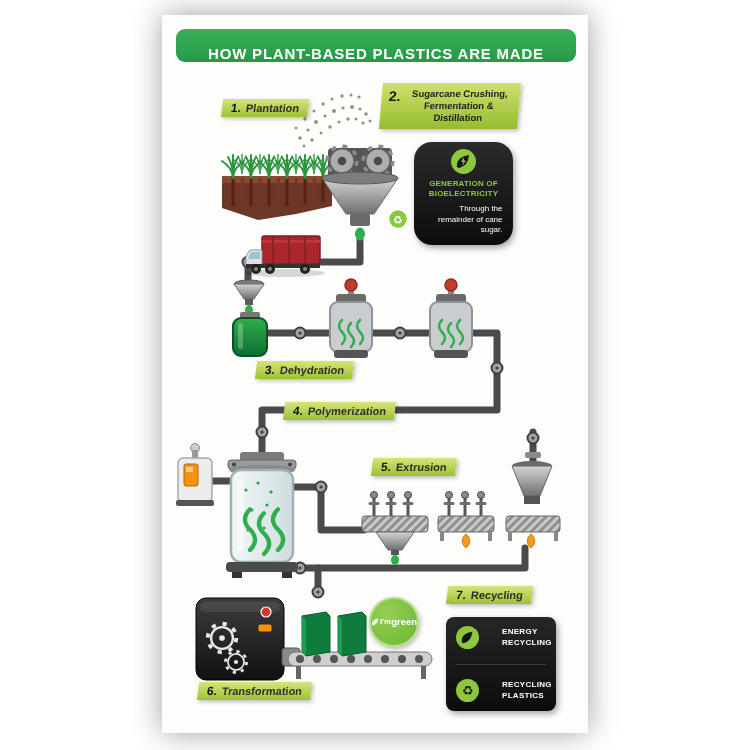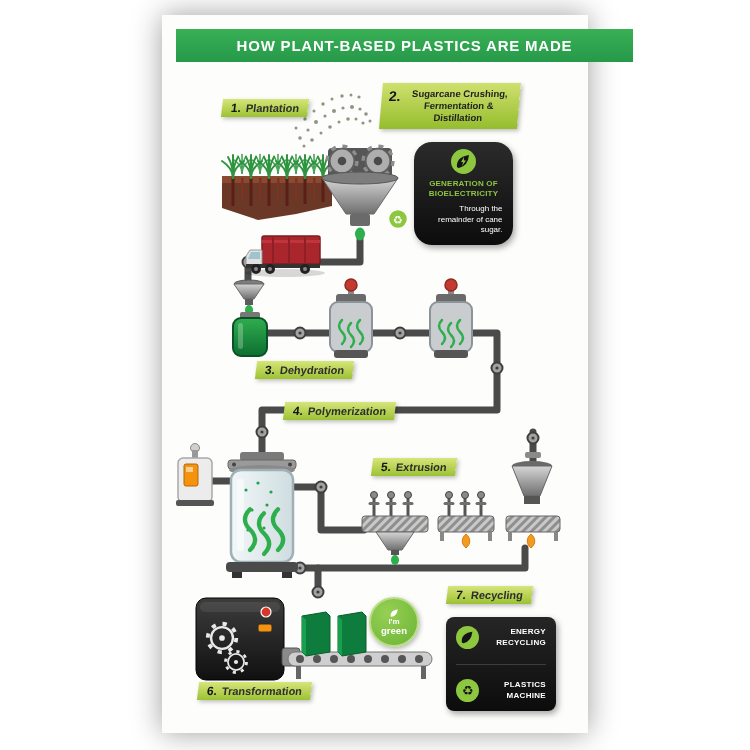--- a/index.html
+++ b/index.html
@@ -1,50 +1,50 @@
 <!DOCTYPE html>
 <html><head>
 <meta charset="utf-8">
 <style>
   html,body{margin:0;padding:0;background:#ffffff;}
   .stage{position:relative;width:750px;height:750px;overflow:hidden;
          font-family:"Liberation Sans","DejaVu Sans",sans-serif;background:#fff;}
   .poster{position:absolute;left:162px;top:15px;width:426px;height:718px;background:#fdfdfc;
           box-shadow:0 0 28px rgba(0,0,0,.38);}
   .art{position:absolute;left:0;top:0;width:750px;height:750px;z-index:3;}
-  .headerbar{position:absolute;left:176px;top:29px;width:457px;height:33px;z-index:5;
-             background:linear-gradient(180deg,#38b055,#27994a);display:flex;align-items:center;justify-content:center;}
+  .headerbar{position:absolute;left:176px;top:29px;width:400px;height:33px;z-index:5;
+             background:linear-gradient(180deg,#38b055,#27994a);display:flex;align-items:flex-end;justify-content:center;border-radius:9px;}
   .headerbar h1{margin:0;font-size:15px;font-weight:bold;color:#fff;letter-spacing:.8px;}
   .ribbon{position:absolute;display:flex;align-items:center;gap:5px;height:18px;padding:0 9px;
           background:linear-gradient(180deg,#d6e57a,#9cc233);transform:skewX(-7deg);
           box-shadow:2px 2px 4px rgba(0,0,0,.25);color:#2e2e2e;font-size:11px;font-weight:bold;
           white-space:nowrap;z-index:6;}
   .ribbon .num{font-size:12px;color:#151515;}
   .step2box{position:absolute;left:381px;top:83px;width:124px;display:flex;align-items:flex-start;gap:6px;
             padding:5px 7px;background:linear-gradient(180deg,#cfe06e,#95bd2e);transform:skewX(-5deg);
             box-shadow:2px 2px 4px rgba(0,0,0,.25);z-index:6;}
   .step2box .num2{font-size:14px;font-weight:bold;color:#151515;}
   .step2box .lbl2{font-size:9.5px;font-weight:bold;line-height:1.25;color:#222;text-align:center;flex:1;}
   .biocard{position:absolute;left:414px;top:142px;width:99px;height:103px;border-radius:18px;
            background:linear-gradient(180deg,#2b2b2b,#0c0c0c);box-shadow:2px 3px 6px rgba(0,0,0,.35);
            display:flex;flex-direction:column;align-items:center;padding:7px 6px;box-sizing:border-box;z-index:6;}
   .bicon{width:25px;height:25px;border-radius:50%;background:#8dc63f;display:flex;align-items:center;justify-content:center;}
   .bihead{margin-top:5px;color:#8dc63f;font-size:8px;font-weight:bold;text-align:center;letter-spacing:.2px;line-height:1.3;}
   .bibody{margin-top:4px;color:#fff;font-size:8px;text-align:right;line-height:1.35;width:78px;}
   .legendcard{position:absolute;left:446px;top:617px;width:110px;height:94px;border-radius:8px;
               background:linear-gradient(180deg,#262626,#0c0c0c);box-shadow:2px 3px 6px rgba(0,0,0,.35);
               padding:9px 10px;box-sizing:border-box;z-index:6;display:flex;flex-direction:column;justify-content:space-between;}
-  .legrow{display:flex;align-items:center;gap:9px;text-align:right;}
+  .legrow{display:flex;align-items:center;gap:23px;}
   .legicon{width:23px;height:23px;border-radius:50%;background:#8dc63f;flex:0 0 auto;
            display:flex;align-items:center;justify-content:center;color:#141414;font-size:13px;line-height:23px;}
   .leglbl{color:#fff;font-size:8px;font-weight:bold;line-height:1.3;letter-spacing:.3px;width:62px;}
   .legdiv{height:1px;background:#3d3d3d;margin:2px 0;}
   .badge{position:absolute;left:369px;top:597px;width:46px;height:46px;border-radius:50%;
          background:radial-gradient(circle at 35% 30%,#95d054,#6cb335);border:2px solid #b9dd85;
-         box-shadow:1px 2px 5px rgba(0,0,0,.3);display:flex;flex-direction:column;align-items:center;
+         box-shadow:1px 2px 5px rgba(0,0,0,.3);display:flex;flex-direction:row;align-items:center;
          justify-content:center;color:#fff;font-weight:bold;z-index:7;text-align:center;line-height:1.05;}
   .badge .b1{font-size:8px;}
   .badge .b2{font-size:9.5px;text-align:right;}
 </style>
 </head>
 <body>
 
 <div class="stage">
   <div class="poster"></div>
 
@@ -393,21 +393,21 @@
             <use href="#leaf" fill="#141414"></use>
           </svg>
       </div>
       <div class="leglbl">ENERGY RECYCLING</div>
     </div>
     <div class="legdiv"></div>
     <div class="legrow">
       <div class="legicon">
         <span>♻</span>
       </div>
-      <div class="leglbl">PLASTICS MACHINE</div>
+      <div class="leglbl">RECYCLING PLASTICS</div>
     </div>
   </div>
 
   <div class="badge">
     <svg width="11" height="10" viewBox="0 0 17 17">
       <use href="#leaf" fill="#ffffff"></use>
     </svg>
     <span class="b1">I'm</span>
     <span class="b2">green</span>
   </div>

